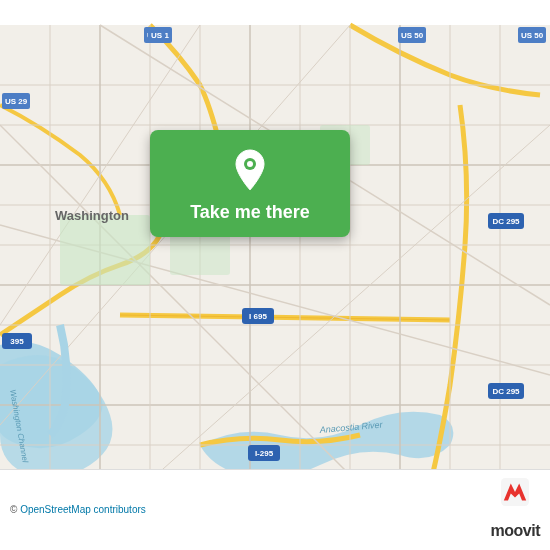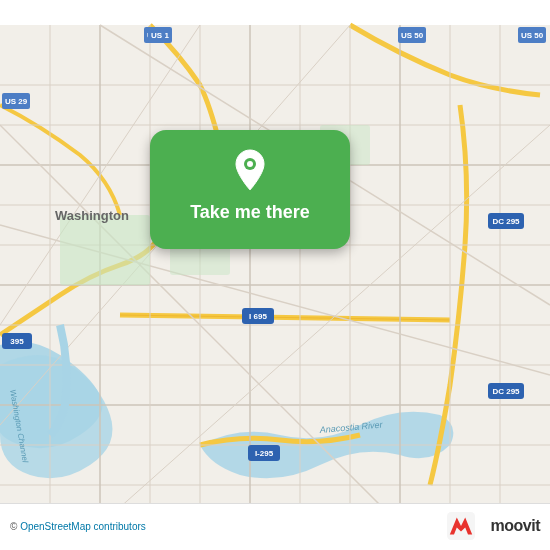--- a/index.html
+++ b/index.html
@@ -24,25 +24,25 @@
       width: 100%;
       height: 100%;
     }
 
     #take-me-there-card {
       position: absolute;
       top: 130px;
       left: 150px;
       width: 200px;
       background: #4CAF50;
-      border-radius: 16px;
+      border-radius: 8px;
       display: flex;
       flex-direction: column;
       align-items: center;
-      padding: 18px 20px 26px;
+      padding: 18px 20px 14px;
       box-shadow: 0 4px 12px rgba(0,0,0,0.3);
       cursor: pointer;
     }
 
     #location-icon-wrap {
       width: 44px;
       height: 44px;
       margin-bottom: 10px;
       display: flex;
       align-items: center;
@@ -80,20 +80,21 @@
 
     #address-text {
       font-size: 13px;
       color: #222;
     }
 
     #moovit-logo {
       display: flex;
       align-items: center;
       gap: 16px;
+      flex-direction: column;
     }
 
     .moovit-icon {
       width: 28px;
       height: 28px;
     }
 
     #moovit-text {
       font-size: 16px;
       font-weight: bold;

